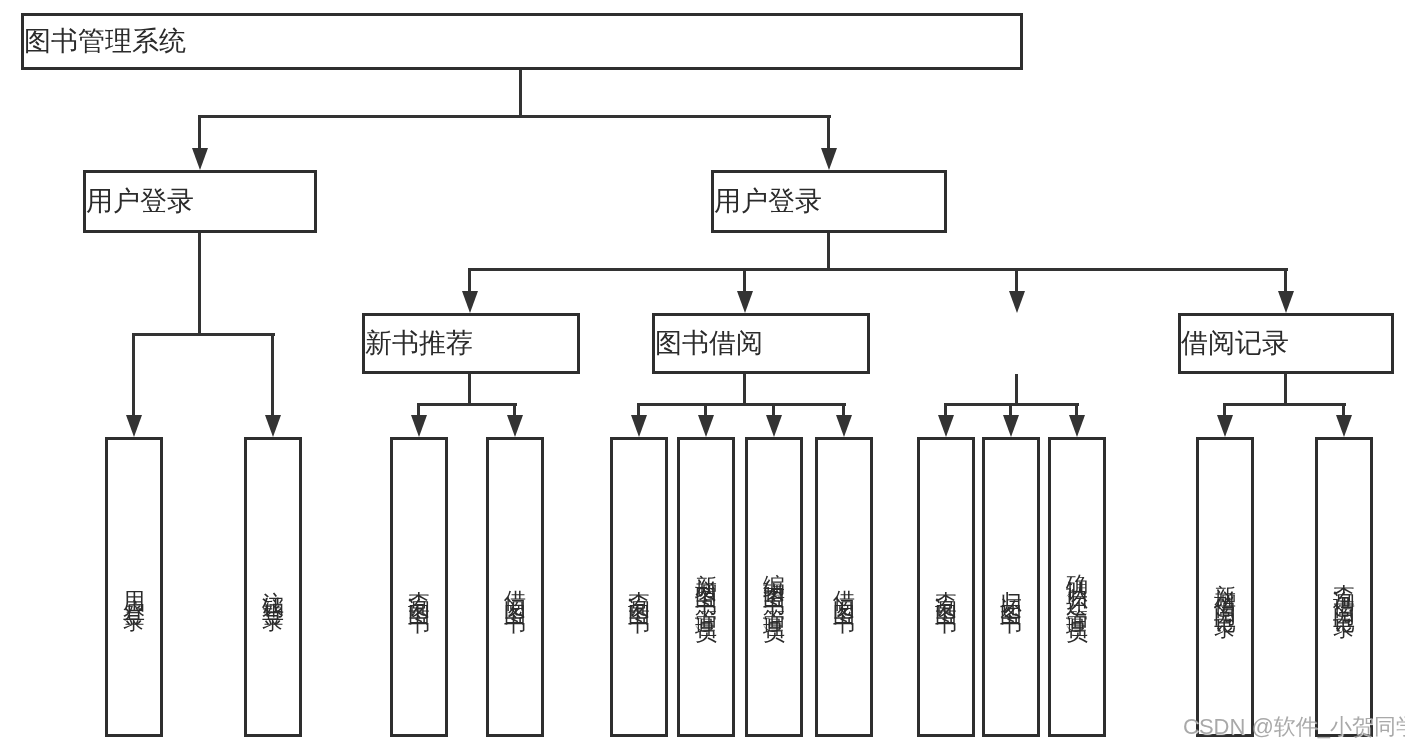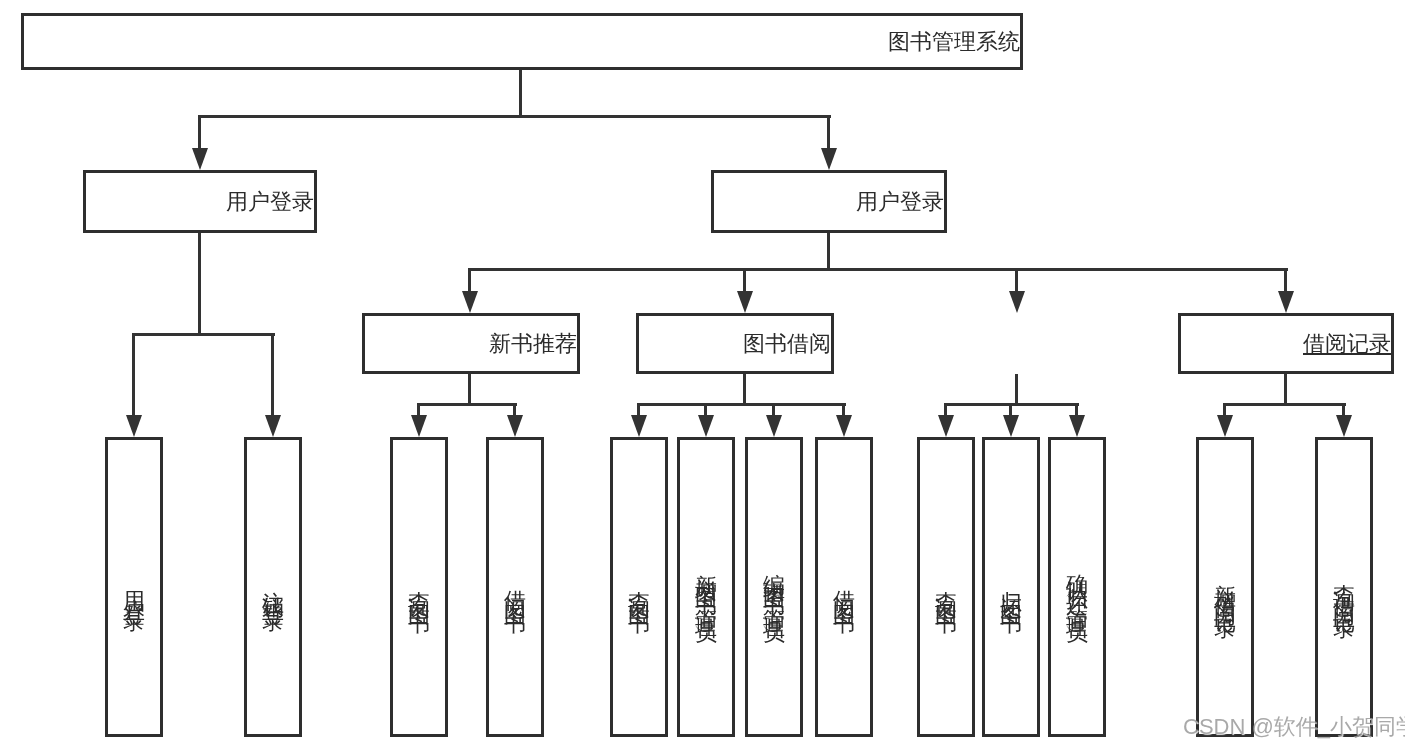--- a/index.html
+++ b/index.html
@@ -7,23 +7,23 @@
   .canvas{position:relative;width:1405px;height:747px;background:#ffffff;overflow:hidden;}
 
   
   .box{
     position:absolute;
     box-sizing:border-box;
     background:#ffffff;
     border:3px solid #2e2e2e;
     display:flex;
     align-items:center;
-    justify-content:flex-end;
+    justify-content:flex-start;
     color:#2b2b2b;
-    font-size:22px;
+    font-size:27px;
     line-height:1;
     z-index:2;
   }
   .box span{white-space:nowrap;}
 
   
   .vbox{
     position:absolute;
     box-sizing:border-box;
     width:58px;
@@ -100,27 +100,27 @@
   <div class="hl" style="left:470px;top:268px;width:818px;"></div>
   <div class="vl" style="left:468px;top:268px;height:23px;"></div>
   <div class="ar" style="left:462px;top:291px;"></div>
   <div class="vl" style="left:743px;top:268px;height:23px;"></div>
   <div class="ar" style="left:737px;top:291px;"></div>
   <div class="vl" style="left:1015px;top:268px;height:23px;"></div>
   <div class="ar" style="left:1009px;top:291px;"></div>
   <div class="vl" style="left:1284px;top:268px;height:23px;"></div>
   <div class="ar" style="left:1278px;top:291px;"></div>
 
-  <div class="box" style="left:362px;top:313px;width:218px;height:61px;padding-left:20px;">
+  <div class="box" style="left:362px;top:313px;width:218px;height:61px;">
     <span>新书推荐</span>
   </div>
-  <div class="box" style="left:636px;top:313px;width:198px;height:61px;">
+  <div class="box" style="left:652px;top:313px;width:218px;height:61px;">
     <span>图书借阅</span>
   </div>
-  <div class="box" style="left:1178px;top:313px;width:216px;height:61px;text-decoration:underline;">
+  <div class="box" style="left:1178px;top:313px;width:216px;height:61px;">
     <span>借阅记录</span>
   </div>
 
   <div class="vl" style="left:468px;top:374px;height:31px;"></div>
   <div class="hl" style="left:419px;top:403px;width:98px;"></div>
   <div class="vl" style="left:417px;top:403px;height:12px;"></div>
   <div class="ar" style="left:411px;top:415px;"></div>
   <div class="vl" style="left:513px;top:403px;height:12px;"></div>
   <div class="ar" style="left:507px;top:415px;"></div>
 

